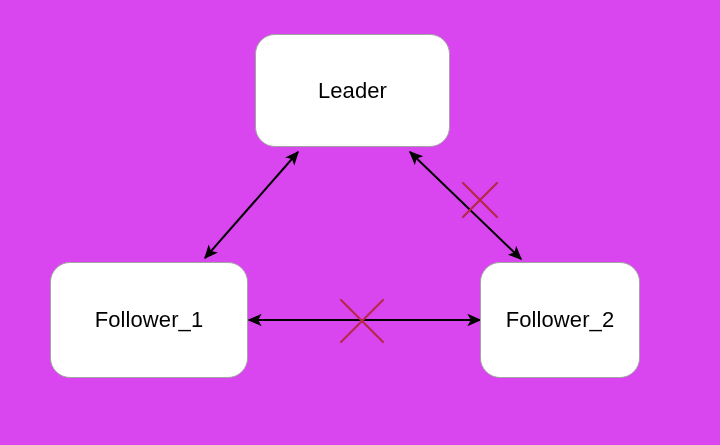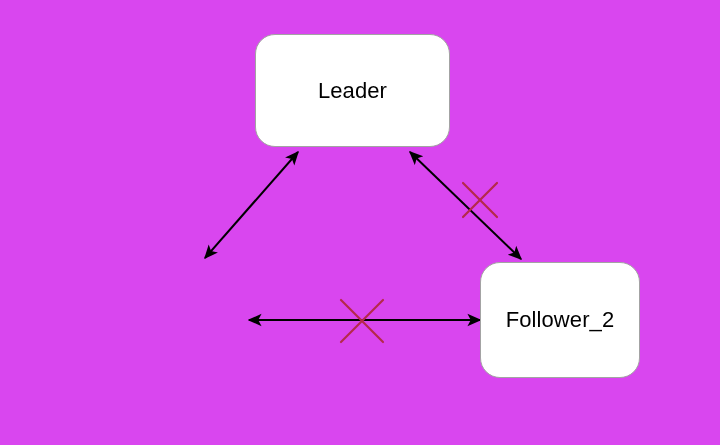--- a/index.html
+++ b/index.html
@@ -75,18 +75,21 @@
     <g>
       <line x1="341" y1="300" x2="383" y2="342" stroke="#b5294a" stroke-width="2.2" stroke-linecap="round"></line>
       <line x1="383" y1="300" x2="341" y2="342" stroke="#b5294a" stroke-width="2.2" stroke-linecap="round"></line>
     </g>
   </svg>
 
   <div class="node" style="left:255px; top:34px; width:195px; height:113px;">
     <span class="node-label">Leader</span>
   </div>
 
+  <div class="node" style="left:50px; top:262px; width:198px; height:116px;">
+    <span class="node-label">Follower_1</span>
+  </div>
 
   <div class="node" style="left:480px; top:262px; width:160px; height:116px;">
     <span class="node-label">Follower_2</span>
   </div>
 
 </div>
 
 </body></html>

